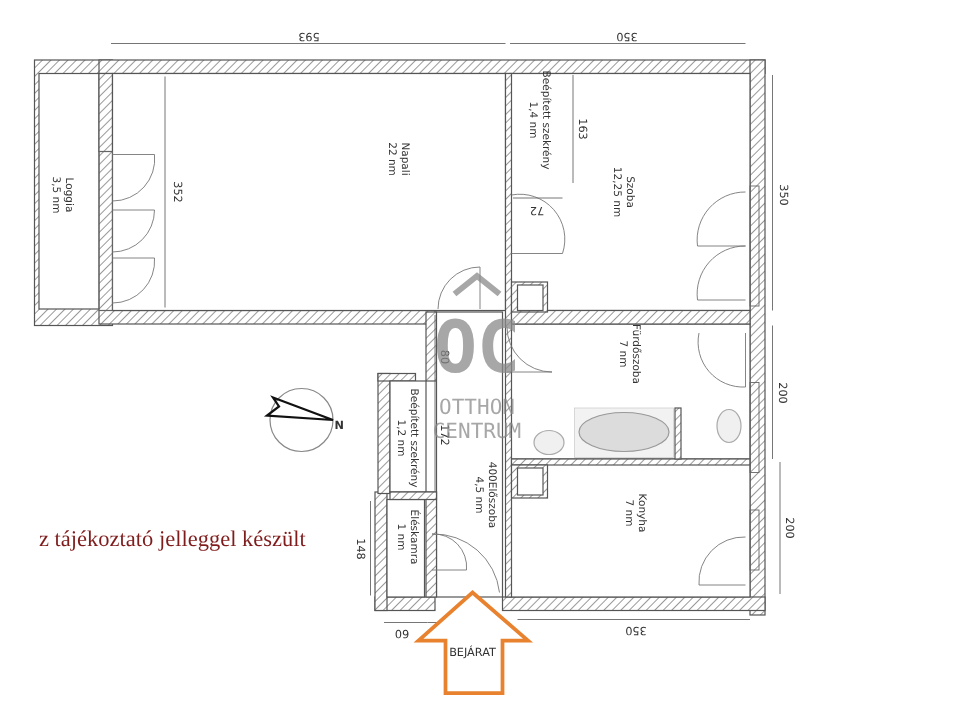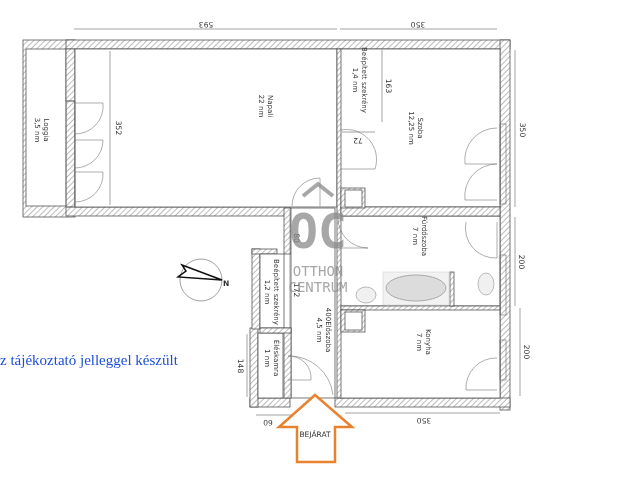--- a/index.html
+++ b/index.html
@@ -5,21 +5,21 @@
   html, body { margin: 0; padding: 0; background: #ffffff; }
   body { width: 640px; height: 480px; overflow: hidden; position: relative; font-family: "Liberation Sans", sans-serif; }
   #plan { position: absolute; left: 0; top: 0; width: 640px; height: 480px; }
   .wall { fill: url(#hatch); stroke: #555; stroke-width: 0.8; }
   .room { fill: #fff; stroke: #555; stroke-width: 0.8; }
   .thin { fill: none; stroke: #666; stroke-width: 0.6; }
   .door { fill: none; stroke: #777; stroke-width: 0.6; }
   .dim { fill: none; stroke: #666; stroke-width: 0.6; }
   .lbl { font-family: "DejaVu Sans", sans-serif; font-size: 7px; fill: #333; }
   .dimtxt { font-family: "DejaVu Sans", sans-serif; font-size: 7.5px; fill: #333; }
-  .note { position: absolute; left: 0; top: 352px; font-family: "Liberation Serif", serif; font-size: 15px; color: #1d4ed8; white-space: nowrap; }
+  .note { position: absolute; left: 0; top: 352px; font-family: "Liberation Serif", serif; font-size: 15px; color: #7f1d1d; white-space: nowrap; padding-left: 26px; }
   .wm { font-family: "DejaVu Sans Mono", monospace; fill: #8a8a8a; opacity: 0.75; }
 </style>
 </head>
 <body>
 
 <svg id="plan" viewBox="0 0 640 480" xmlns="http://www.w3.org/2000/svg">
   <defs>
     <pattern id="hatch" width="4" height="4" patternUnits="userSpaceOnUse" patternTransform="rotate(45)">
       <rect width="4" height="4" fill="#fff"></rect>
       <line x1="0" y1="0" x2="0" y2="4" stroke="#777" stroke-width="1"></line>

